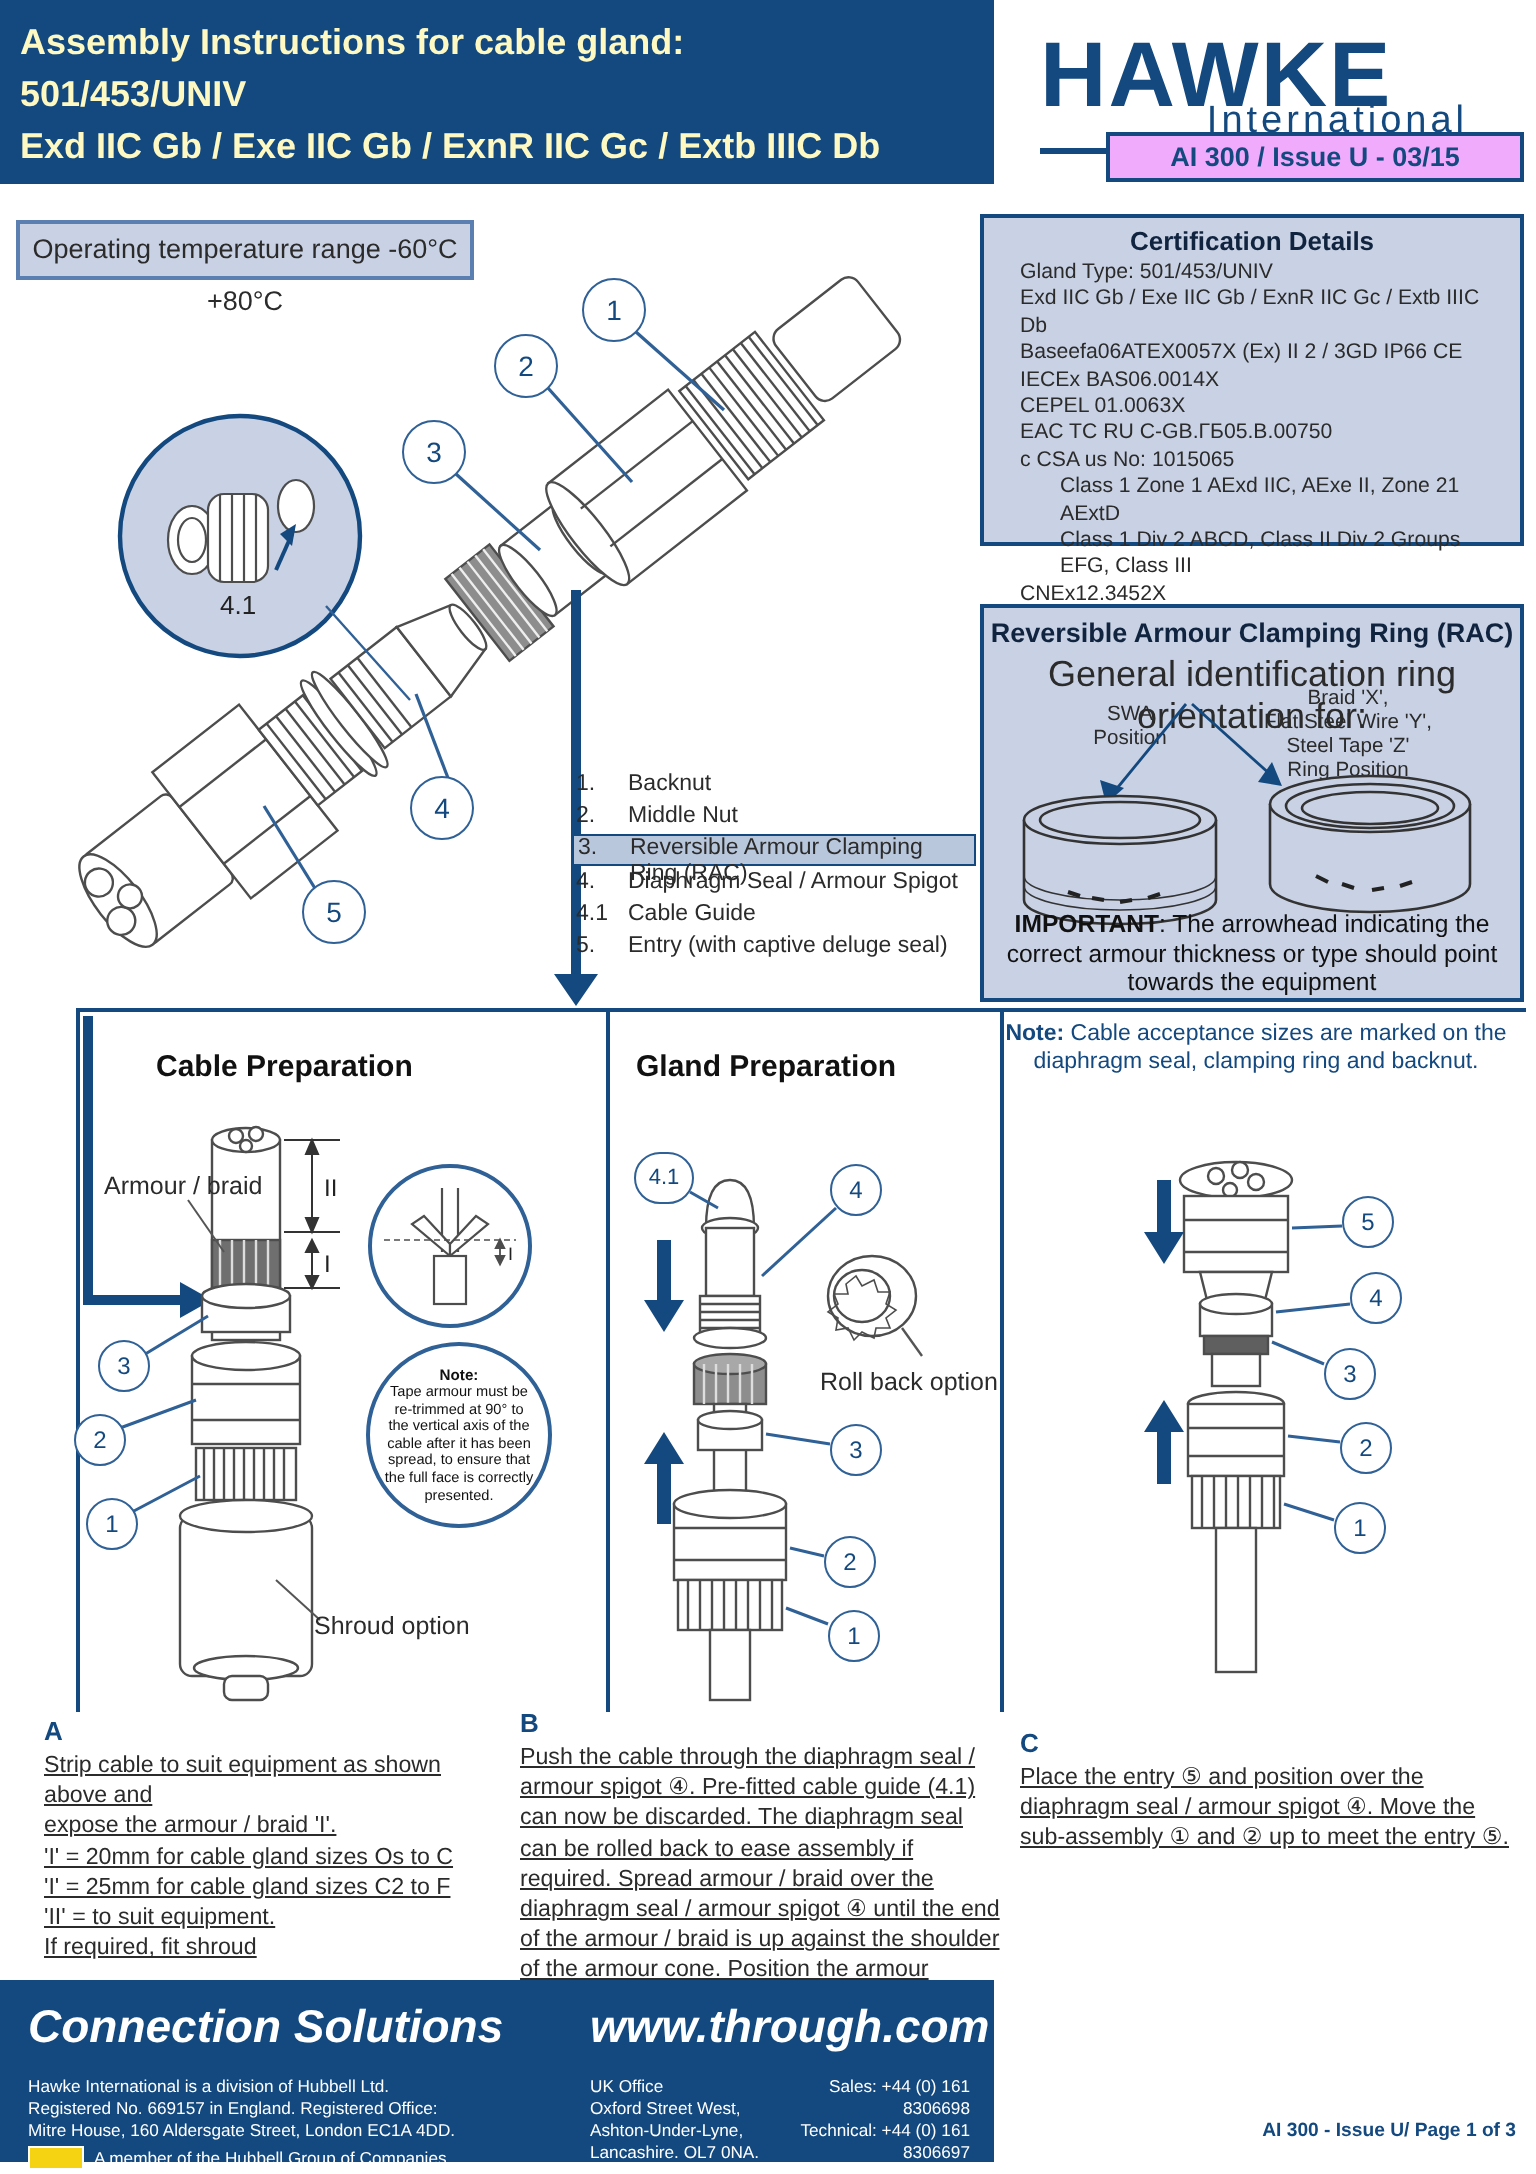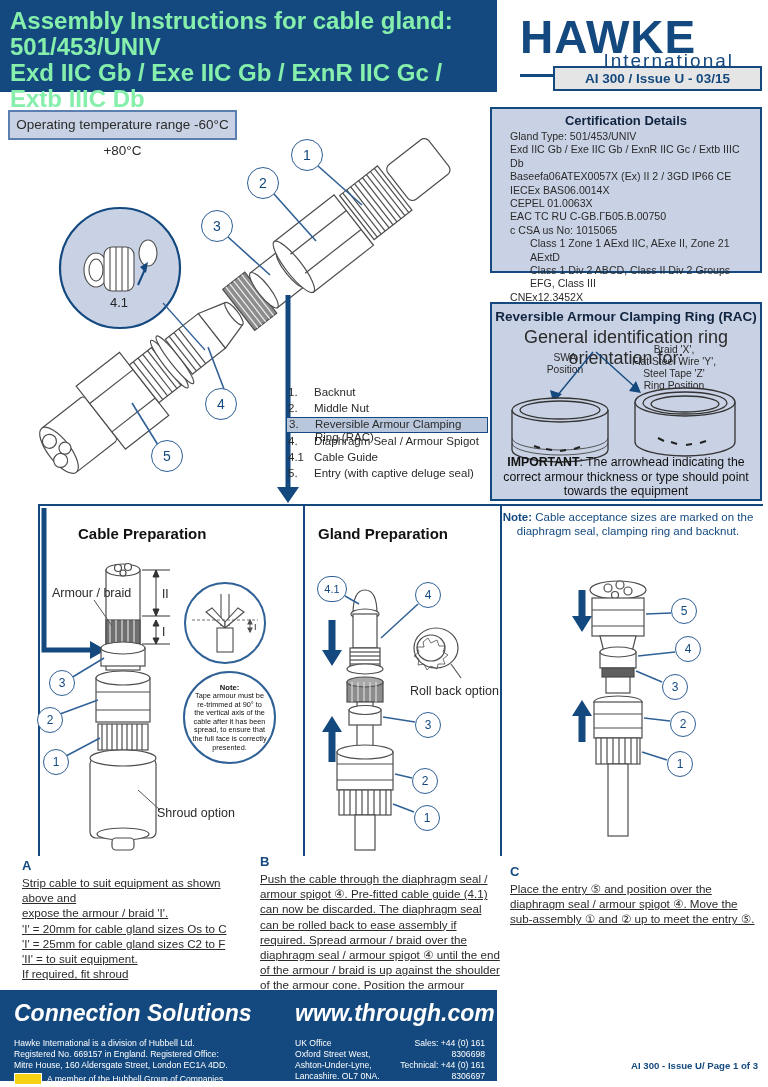--- a/index.html
+++ b/index.html
@@ -1,26 +1,26 @@
 <!DOCTYPE html>
 <html><head>
 <meta charset="utf-8">
 <style>
   html,body{margin:0;padding:0;background:#e8e8e8;}
   #page{position:relative;width:768px;height:1087px;background:#fff;overflow:hidden;
         font-family:"Liberation Sans","DejaVu Sans",sans-serif;color:#2b2b2b;}
   .abs{position:absolute;}
   
-  #hdr-box{left:0;top:0;width:497px;height:92px;background:#14497f;color:#86efac;
-           font-weight:bold;font-size:24px;line-height:26px;padding:8px 0 0 10px;box-sizing:border-box;}
+  #hdr-box{left:0;top:0;width:497px;height:92px;background:#14497f;color:#fef9c3;
+           font-weight:bold;font-size:18px;line-height:26px;padding:8px 0 0 10px;box-sizing:border-box;}
   #logo{left:520px;top:4px;width:214px;color:#14497f;text-align:left;margin-top:12px;}
   #logo .hawke{font-size:46px;font-weight:900;letter-spacing:1px;line-height:42px;}
   #logo .intl{font-size:19px;letter-spacing:2px;text-align:right;border-bottom:3px solid #14497f;
               padding-bottom:2px;margin-top:-8px;}
-  #docref{left:553px;top:66px;width:209px;height:25px;background:#e5e5e5;border:2px solid #14497f;
+  #docref{left:553px;top:66px;width:209px;height:25px;background:#f0abfc;border:2px solid #14497f;
           box-sizing:border-box;color:#14497f;font-weight:bold;font-size:13.5px;text-align:center;line-height:21px;}
   #temp{left:8px;top:110px;width:229px;height:30px;background:#c9d2e4;border:2px solid #5b7fb0;
         box-sizing:border-box;font-size:13.5px;line-height:26px;text-align:center;color:#2b2b2b;}
   
   .bluebox{background:#c9d2e4;border:2px solid #14497f;box-sizing:border-box;}
   #cert{left:490px;top:107px;width:272px;height:166px;padding:4px 18px;}
   #cert .t{font-weight:bold;font-size:13px;text-align:center;color:#10233f;margin-bottom:2px;}
   #cert .l{font-size:10.6px;line-height:13.4px;color:#2b2b2b;}
   #cert .ind{padding-left:20px;}
   #rac{left:490px;top:302px;width:272px;height:199px;}

